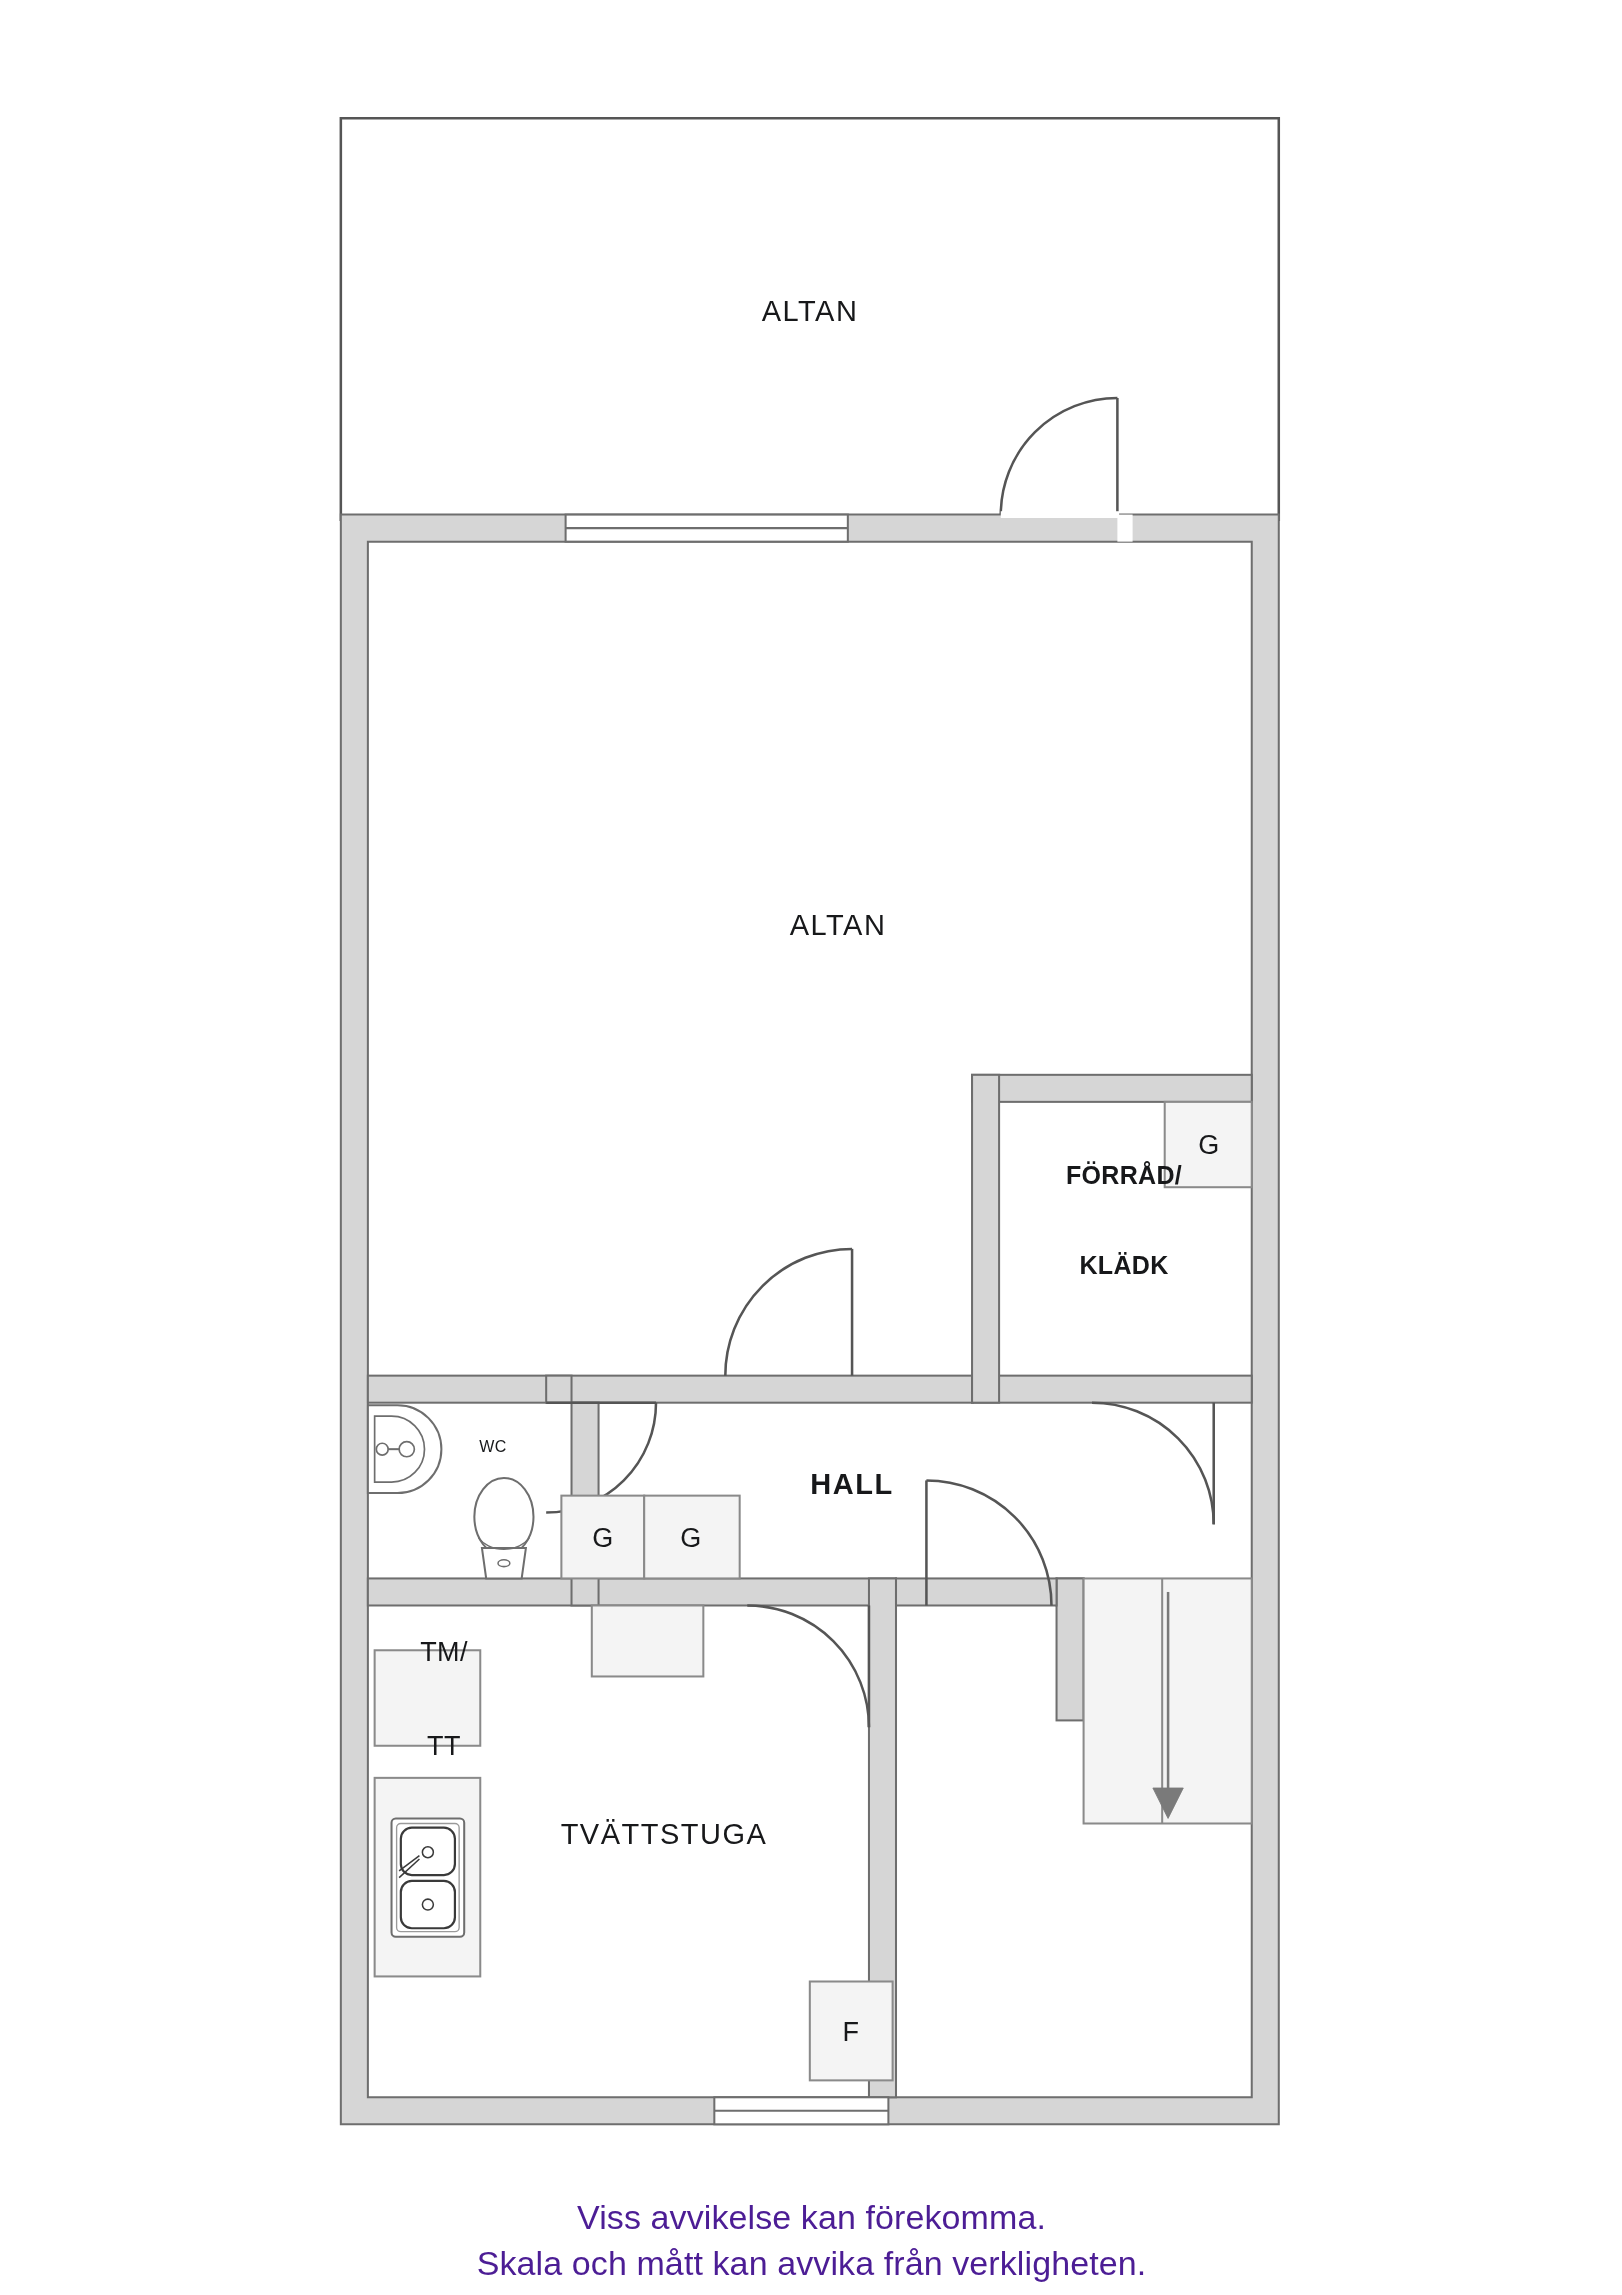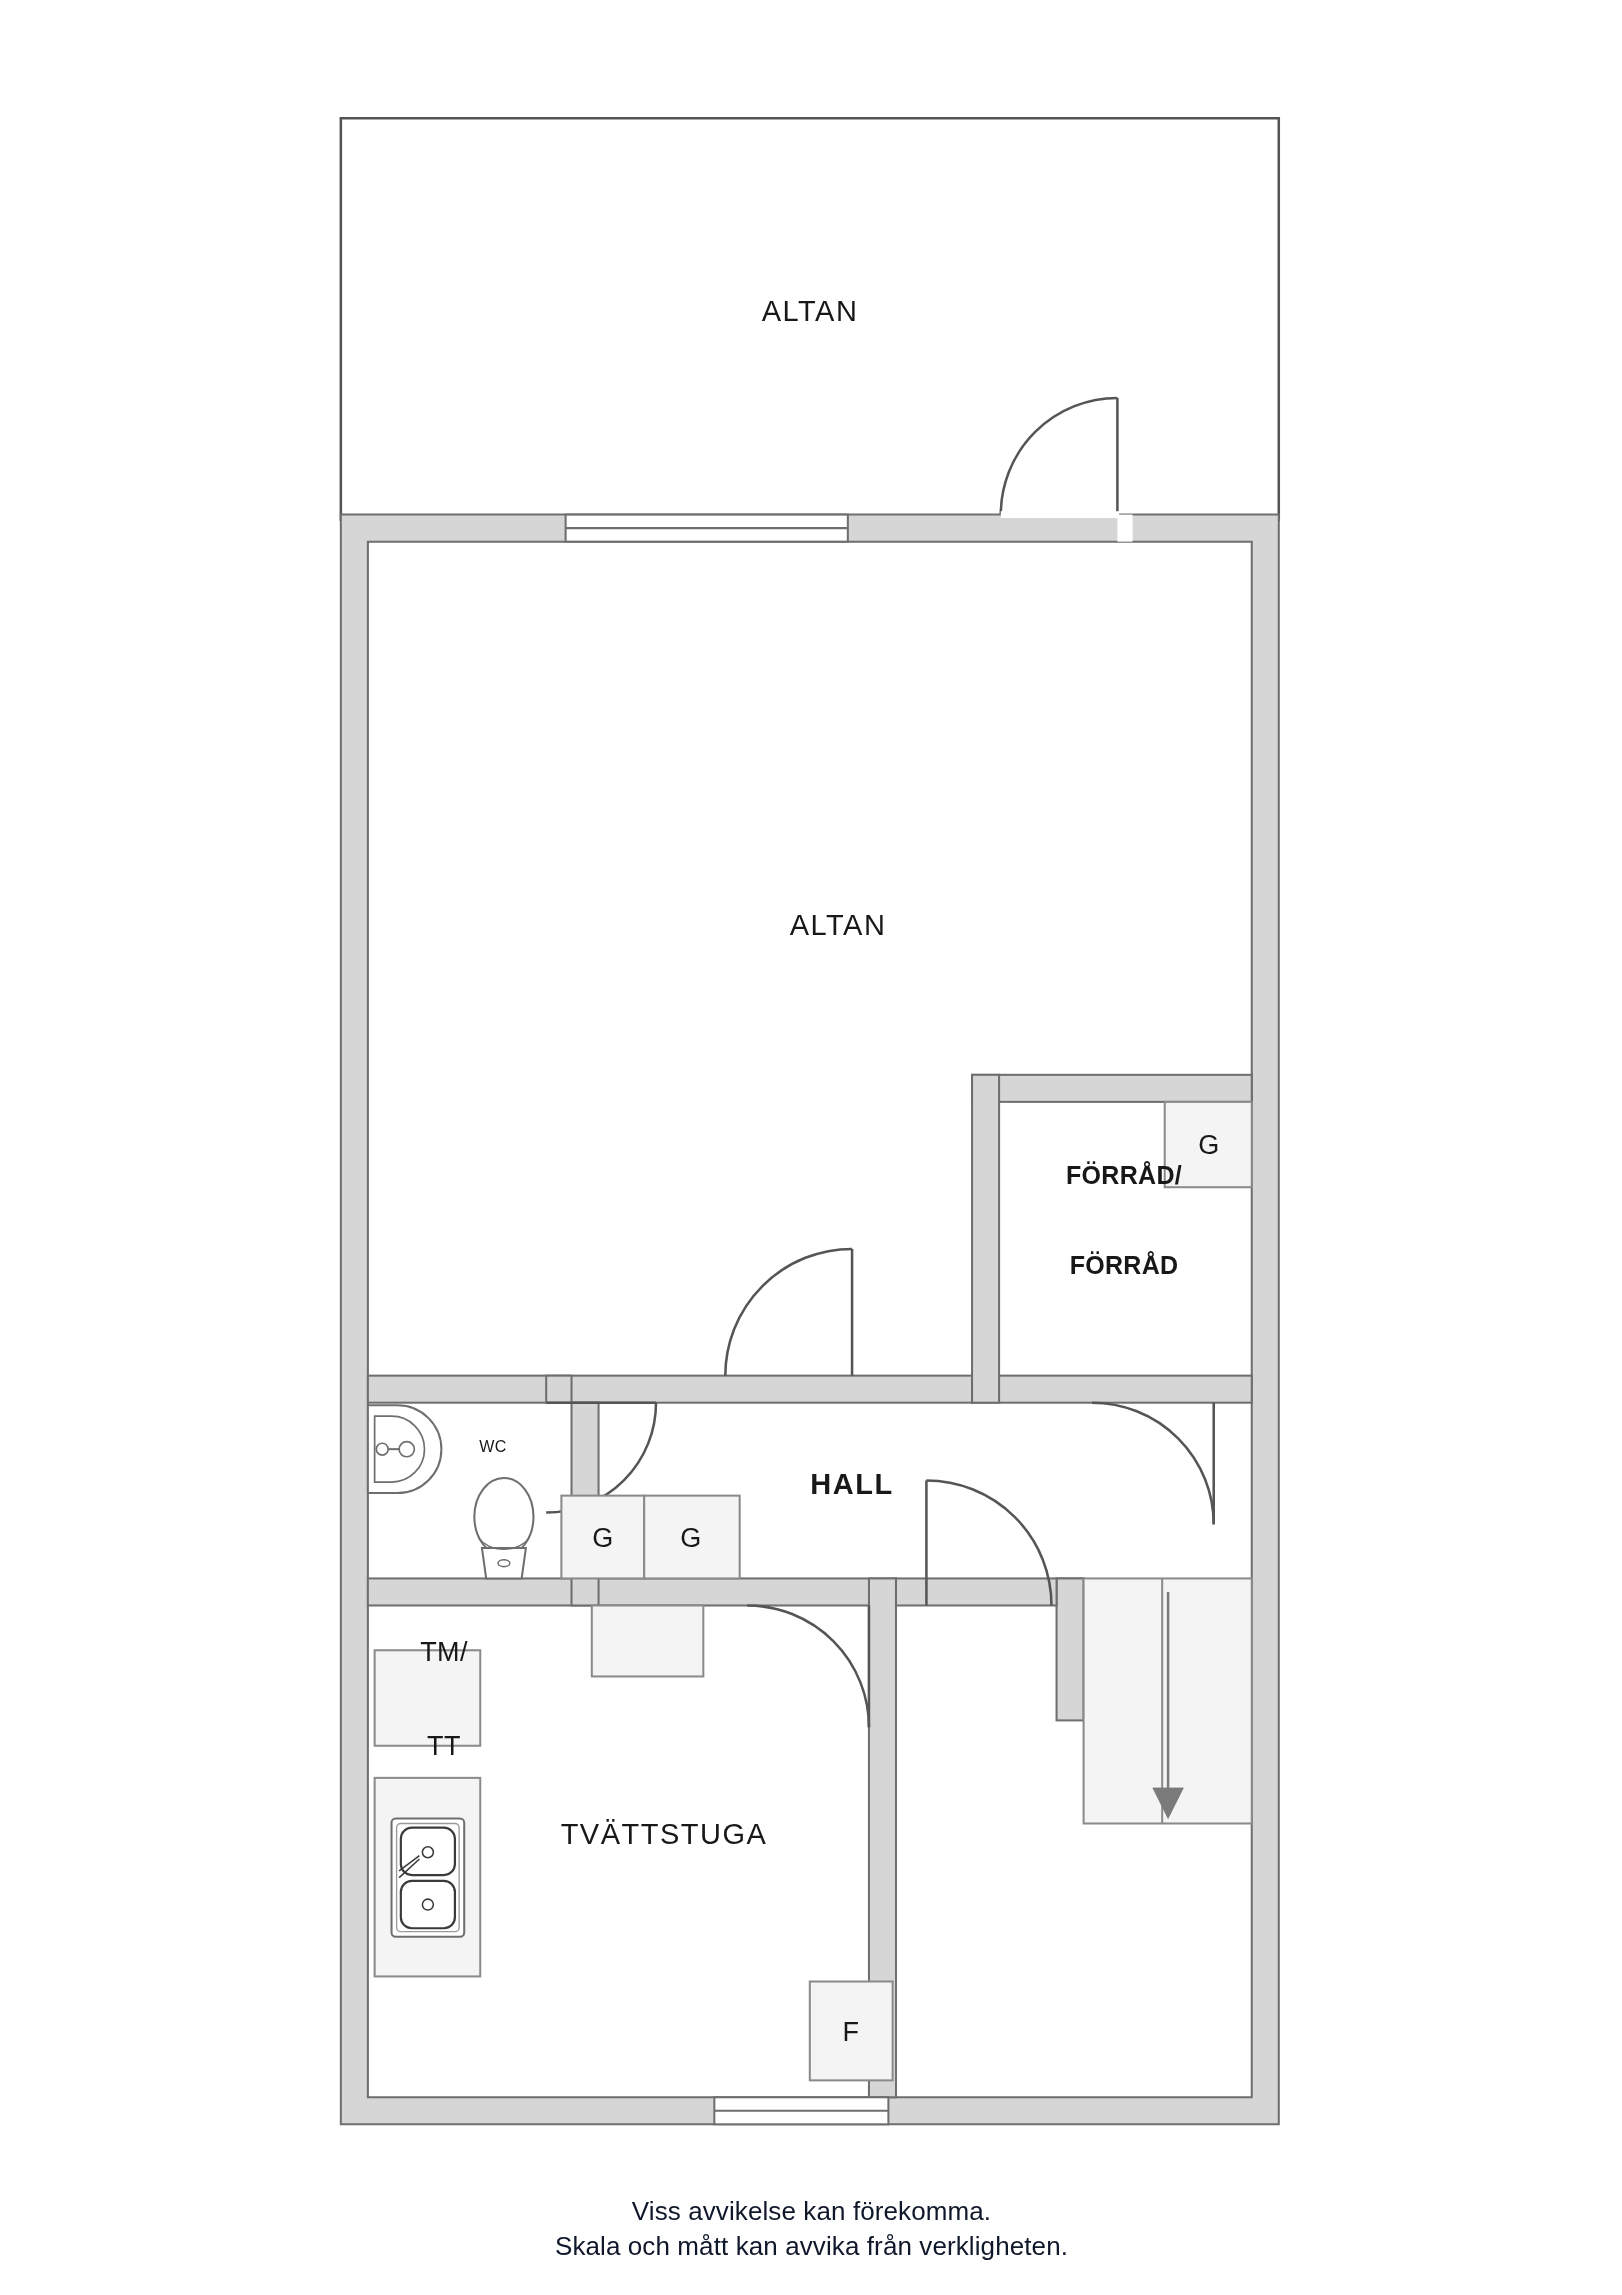--- a/index.html
+++ b/index.html
@@ -60,24 +60,24 @@
   .caption-block {
     position: absolute;
     left: 0;
     top: 2194px;
     width: 1623px;
     text-align: center;
   }
   .caption-line {
     position: static;
     display: block;
-    font-size: 26px;
+    font-size: 34px;
     line-height: 1.36;
     letter-spacing: 0.1px;
-    color: #0f172a;
+    color: #4c1d95;
   }
   
   .ctr {
     transform: translate(-50%, -50%);
   }
 </style>
 </head>
 <body>
 
 <div id="plan-root">
@@ -239,21 +239,21 @@
     </g>
 
   </svg>
 
   <div class="room-label ctr" style="left:810px; top:311px;">ALTAN</div>
 
   <div class="room-label ctr" style="left:838px; top:925px;">ALTAN</div>
 
   <div class="room-label ctr small" style="left:1124px; top:1220px; line-height:1.2;font-weight:bold;">
     <span style="display:block;">FÖRRÅD/</span>
-    <span style="display:block;">FÖRRÅD</span>
+    <span style="display:block;">KLÄDK</span>
   </div>
 
   <div class="room-label ctr" style="left:852px; top:1484px;font-weight:bold;">HALL</div>
 
   <div class="fixture-label ctr tiny" style="left:493px; top:1447px; font-size:16px;">WC</div>
 
   <div class="room-label ctr" style="left:664px; top:1834px;">TVÄTTSTUGA</div>
 
 
   <div class="fixture-label ctr" style="left:1209px; top:1145px;">G</div>

